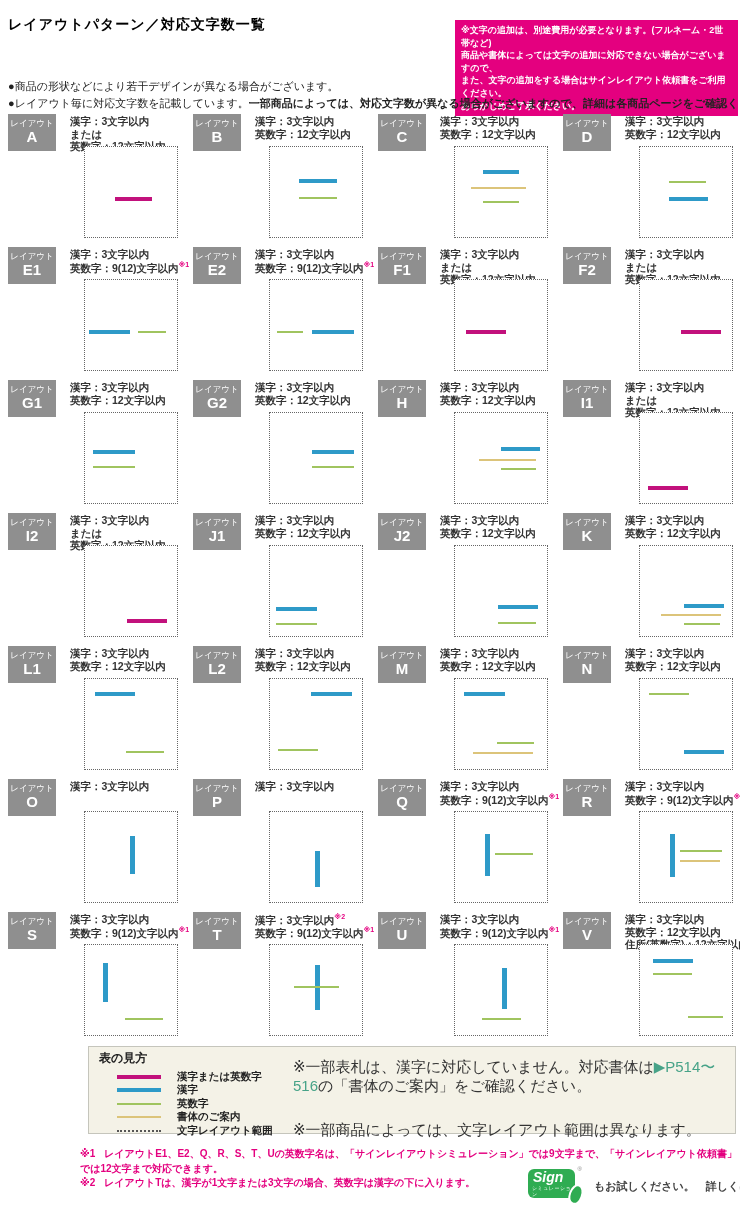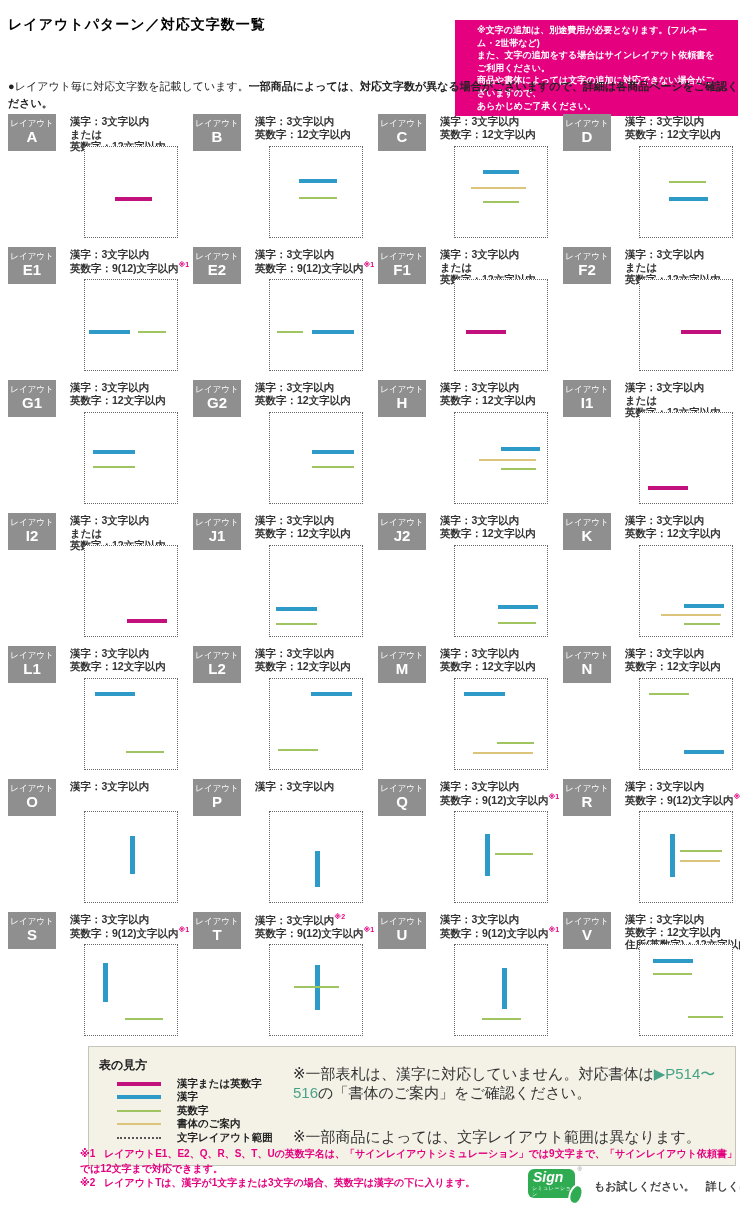--- a/index.html
+++ b/index.html
@@ -1,34 +1,34 @@
 <!DOCTYPE html>
 <html><head>
 <meta charset="utf-8">
 <style>
   *{margin:0;padding:0;box-sizing:border-box}
   html,body{width:740px;height:1212px}
   body{position:relative;background:#fff;font-family:"Liberation Sans","DejaVu Sans",sans-serif;color:#333;overflow:hidden}
 
   .title{position:absolute;left:8px;top:16px;font-size:14px;font-weight:bold;color:#000000;letter-spacing:1px}
-  .notice{position:absolute;left:455px;top:20px;width:283px;background:#E4007F;color:#fff;font-size:9px;font-weight:bold;line-height:1.4;padding:4px 22px}
+  .notice{position:absolute;left:455px;top:20px;width:283px;background:#E4007F;color:#fff;font-size:9px;font-weight:bold;line-height:1.4;padding:4px 6px}
   .bullets{position:absolute;left:8px;top:78px;font-size:11px;line-height:1.5;color:#222}
   .b-bold{font-weight:bold}
 
   #grid{position:absolute;left:8px;top:112px;display:grid;grid-template-columns:repeat(4,185px);grid-auto-rows:133px}
   .cell{position:relative}
   .plabel{position:absolute;left:0;top:2px;width:48px;height:37px;background:#8F8F8F;color:#fff;text-align:center;display:flex;flex-direction:column;justify-content:center}
   .plabel-top{font-size:8.5px;line-height:1.15}
   .plabel-letter{font-size:15px;font-weight:bold;line-height:1.1}
   .pspec{position:absolute;left:62px;top:3px;width:130px;font-size:10.5px;font-weight:bold;line-height:1.2;color:#333}
   .pspec sup{color:#E4007F;font-size:7px;font-weight:bold}
   .pbox{position:absolute;left:76px;top:34px;width:94px;height:92px;border:1px dotted #666;background:#fff}
   .pl{position:absolute}
 
-  .legend{position:absolute;left:88px;top:1046px;width:648px;height:120px;background:#F4F2E7;border:1px solid #C5C5BC;padding:10px 10px 4px 10px}
+  .legend{position:absolute;left:88px;top:1046px;width:648px;height:88px;background:#F4F2E7;border:1px solid #C5C5BC;padding:3px 10px 4px 10px}
   .legend-title{font-size:12px;font-weight:bold;color:#222;margin-bottom:3px}
   .lrow{display:flex;align-items:center;height:13.5px;margin-left:18px}
   .lswatch{width:44px;flex:0 0 44px;display:flex;align-items:center}
   .lswatch i{display:block;width:44px}
   .llabel{font-size:10.5px;font-weight:bold;margin-left:16px;flex:0 0 116px;color:#222}
   .lnote{font-size:15px;color:#333}
   .green{color:#47A388}
 
   .fnotes{position:absolute;left:80px;top:1147px;font-size:10px;color:#E4007F;line-height:1.45;font-weight:bold}
   .fnotes .mk{display:inline-block;width:24px}
@@ -42,26 +42,27 @@
   .logo-reg{position:absolute;right:6px;top:0;font-size:6px;color:#888}
   .footer-text{font-size:11px;font-weight:bold;color:#444;margin-left:6px;white-space:nowrap}
 </style>
 </head>
 <body>
 
 <div class="title">レイアウトパターン／対応文字数一覧</div>
 
 <div class="notice">
   <div>※文字の追加は、別途費用が必要となります。(フルネーム・2世帯など)</div>
+  <div>商品や書体によっては文字の追加に対応できない場合がございますので、</div>
   <div>また、文字の追加をする場合はサインレイアウト依頼書をご利用ください。</div>
-  <div>商品や書体によっては文字の追加に対応できない場合がございますので、</div>
   <div>あらかじめご了承ください。</div>
 </div>
 
 <div class="bullets">
+  <div>●商品の形状などにより若干デザインが異なる場合がございます。</div>
   <div><span>●レイアウト毎に対応文字数を記載しています。</span><span class="b-bold">一部商品によっては、対応文字数が異なる場合がございますので、詳細は各商品ページをご確認ください。</span></div>
 </div>
 
 <div id="grid">
     <div class="cell">
       <div class="plabel" style="background: rgb(143, 143, 143);">
         <span class="plabel-top">レイアウト</span>
         <span class="plabel-letter">A</span>
       </div>
       <div class="pspec">

